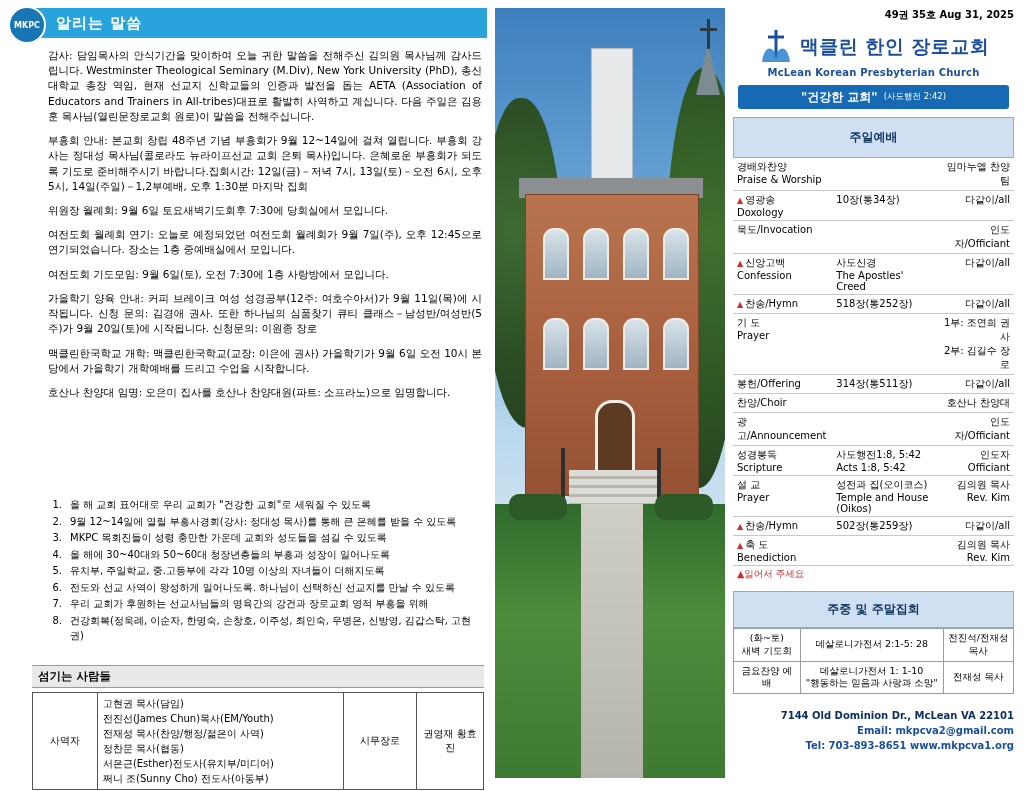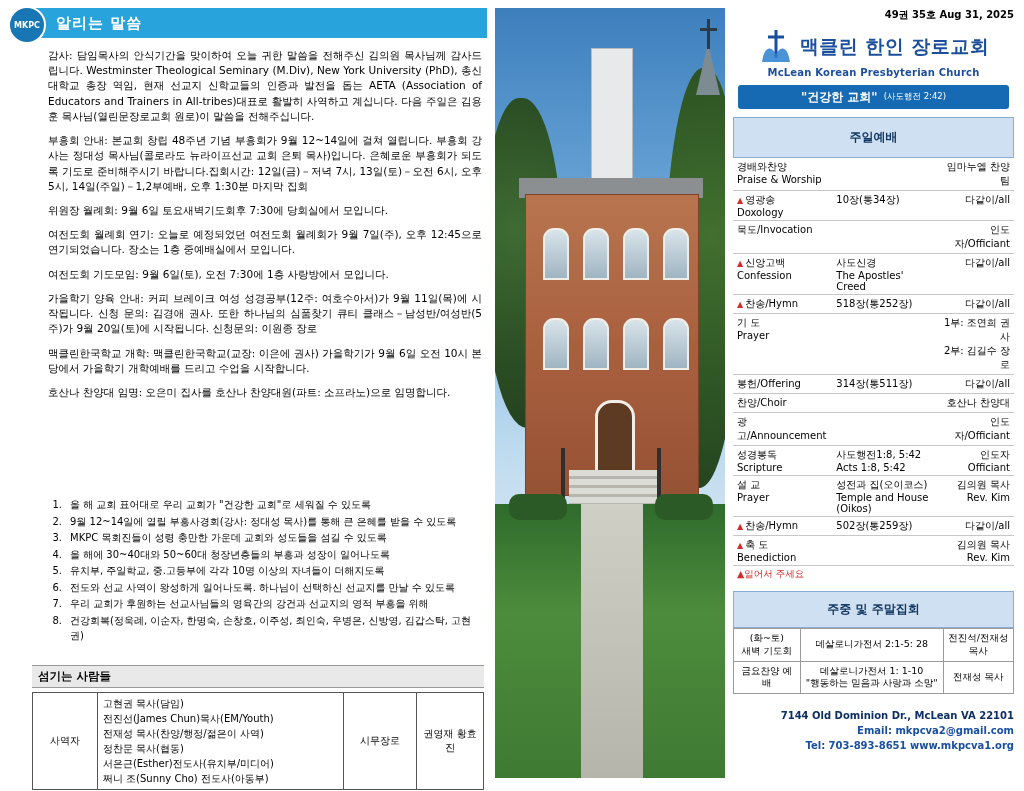--- a/index.html
+++ b/index.html
@@ -165,21 +165,21 @@
         <li>
             <span class="num">5.</span>
             <span class="txt">유치부, 주일학교, 중.고등부에 각각 10명 이상의 자녀들이 더해지도록</span>
           </li>
         <li>
             <span class="num">6.</span>
             <span class="txt">전도와 선교 사역이 왕성하게 일어나도록. 하나님이 선택하신 선교지를 만날 수 있도록</span>
           </li>
         <li>
             <span class="num">7.</span>
-            <span class="txt">우리 교회가 후원하는 선교사님들의 영육간의 강건과 선교지의 영적 부흥을 위해</span>
+            <span class="txt">우리 교회가 후원하는 선교사님들의 영육간의 강건과 장로교회 영적 부흥을 위해</span>
           </li>
         <li>
             <span class="num">8.</span>
             <span class="txt">건강회복(정욱례, 이순자, 한명숙, 손창호, 이주성, 최인숙, 우병은, 신방영, 김갑스탁, 고현권)</span>
           </li>
       </ul>
     </div>
 
     <div class="servants">
       <div class="sec-title">섬기는 사람들</div>

